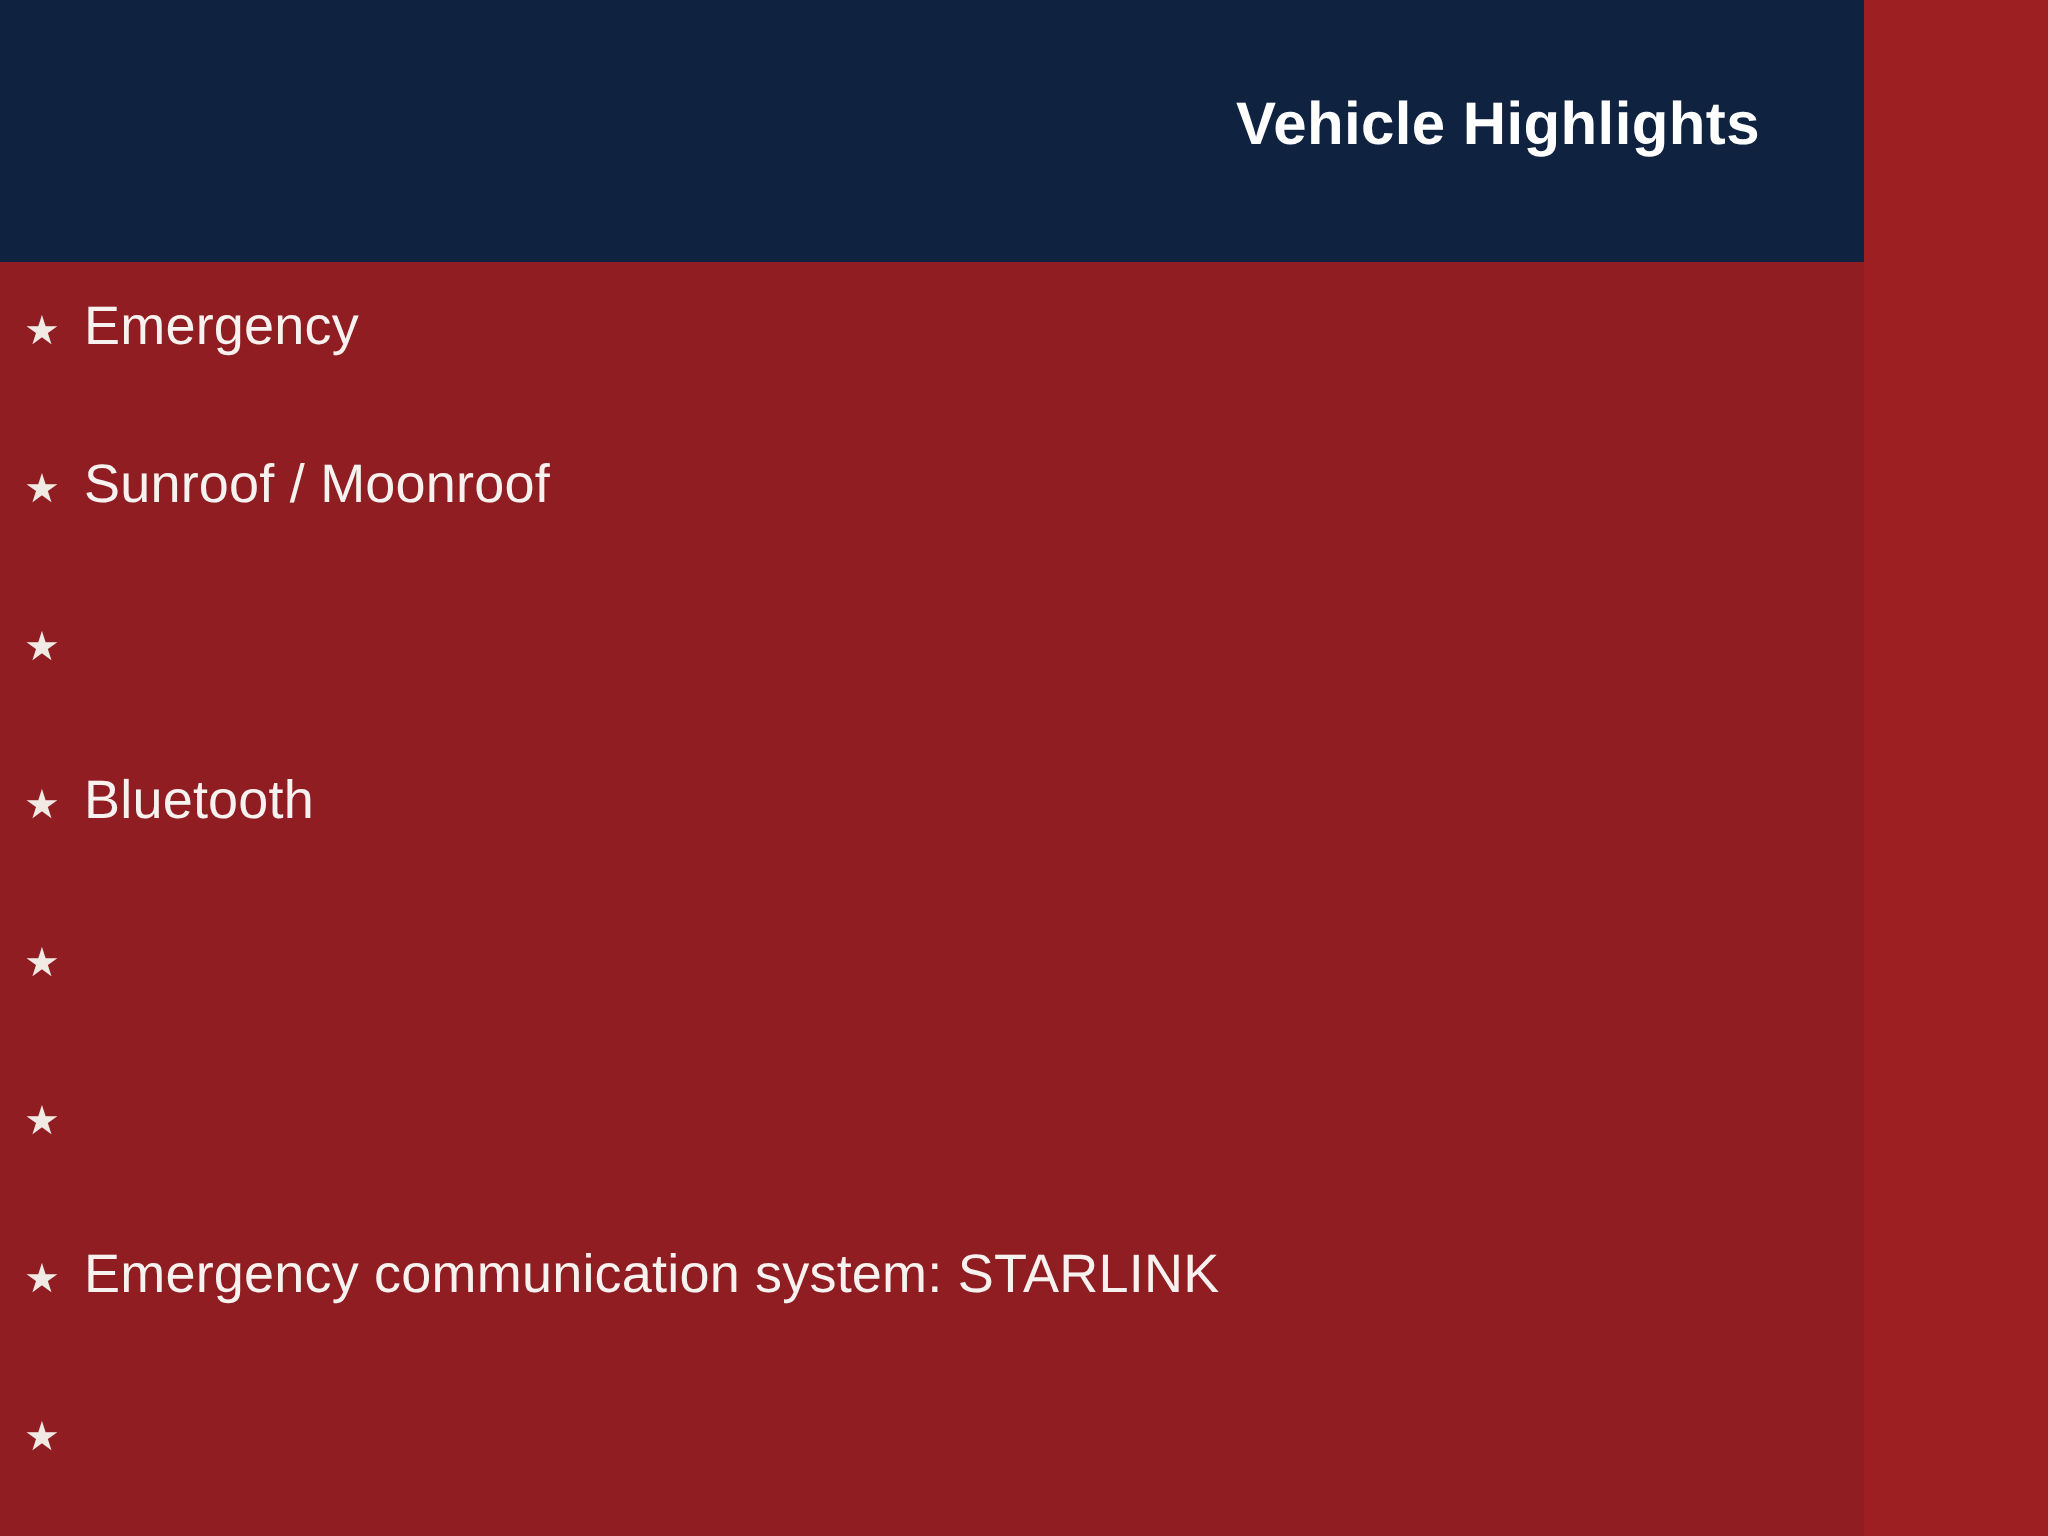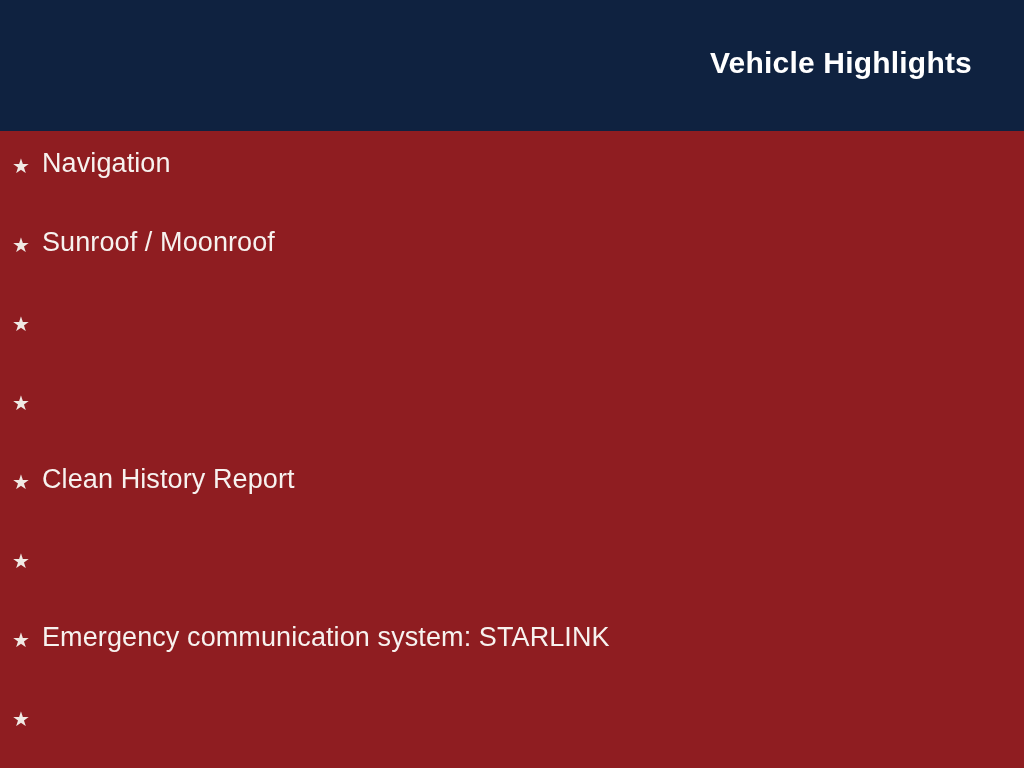--- a/index.html
+++ b/index.html
@@ -8,21 +8,21 @@
   }
   body {
     width: 1024px;
     height: 768px;
     overflow: hidden;
     font-family: "Liberation Sans", sans-serif;
     background: #9d1f22;
   }
   .slide {
     position: relative;
-    width: 1024px;
+    width: 932px;
     height: 768px;
     background: #ffffff;
     display: flex;
     flex-direction: column;
   }
   .header {
     height: 131px;
     background: #0f2240;
     display: flex;
     align-items: center;
@@ -80,35 +80,35 @@
 <div class="slide">
 
   <div class="header">
     <div class="header-title">Vehicle Highlights</div>
   </div>
 
   <div class="body-area">
     <ul class="bullet-list">
       <li class="bullet-item">
         <span class="bullet-star">★</span>
-        <span class="bullet-text">Navigation</span>
+        <span class="bullet-text">Emergency</span>
       </li>
       <li class="bullet-item">
         <span class="bullet-star">★</span>
         <span class="bullet-text">Sunroof / Moonroof</span>
       </li>
       <li class="bullet-item">
         <span class="bullet-star">★</span>
       </li>
       <li class="bullet-item">
         <span class="bullet-star">★</span>
+        <span class="bullet-text">Bluetooth</span>
       </li>
       <li class="bullet-item">
         <span class="bullet-star">★</span>
-        <span class="bullet-text">Clean History Report</span>
       </li>
       <li class="bullet-item">
         <span class="bullet-star">★</span>
       </li>
       <li class="bullet-item">
         <span class="bullet-star">★</span>
         <span class="bullet-text">Emergency communication system: STARLINK</span>
       </li>
       <li class="bullet-item">
         <span class="bullet-star">★</span>

